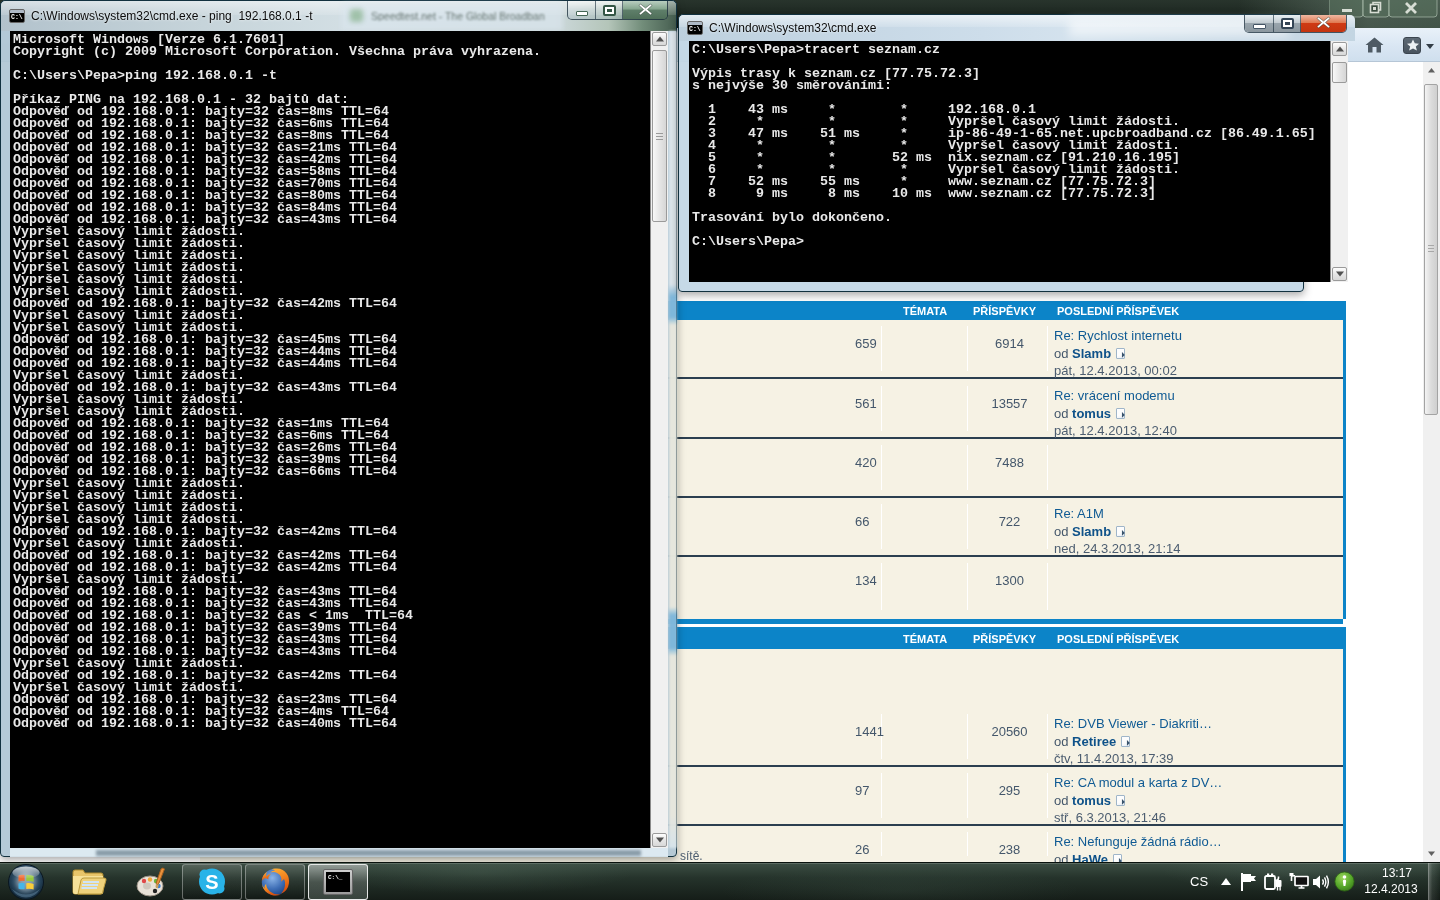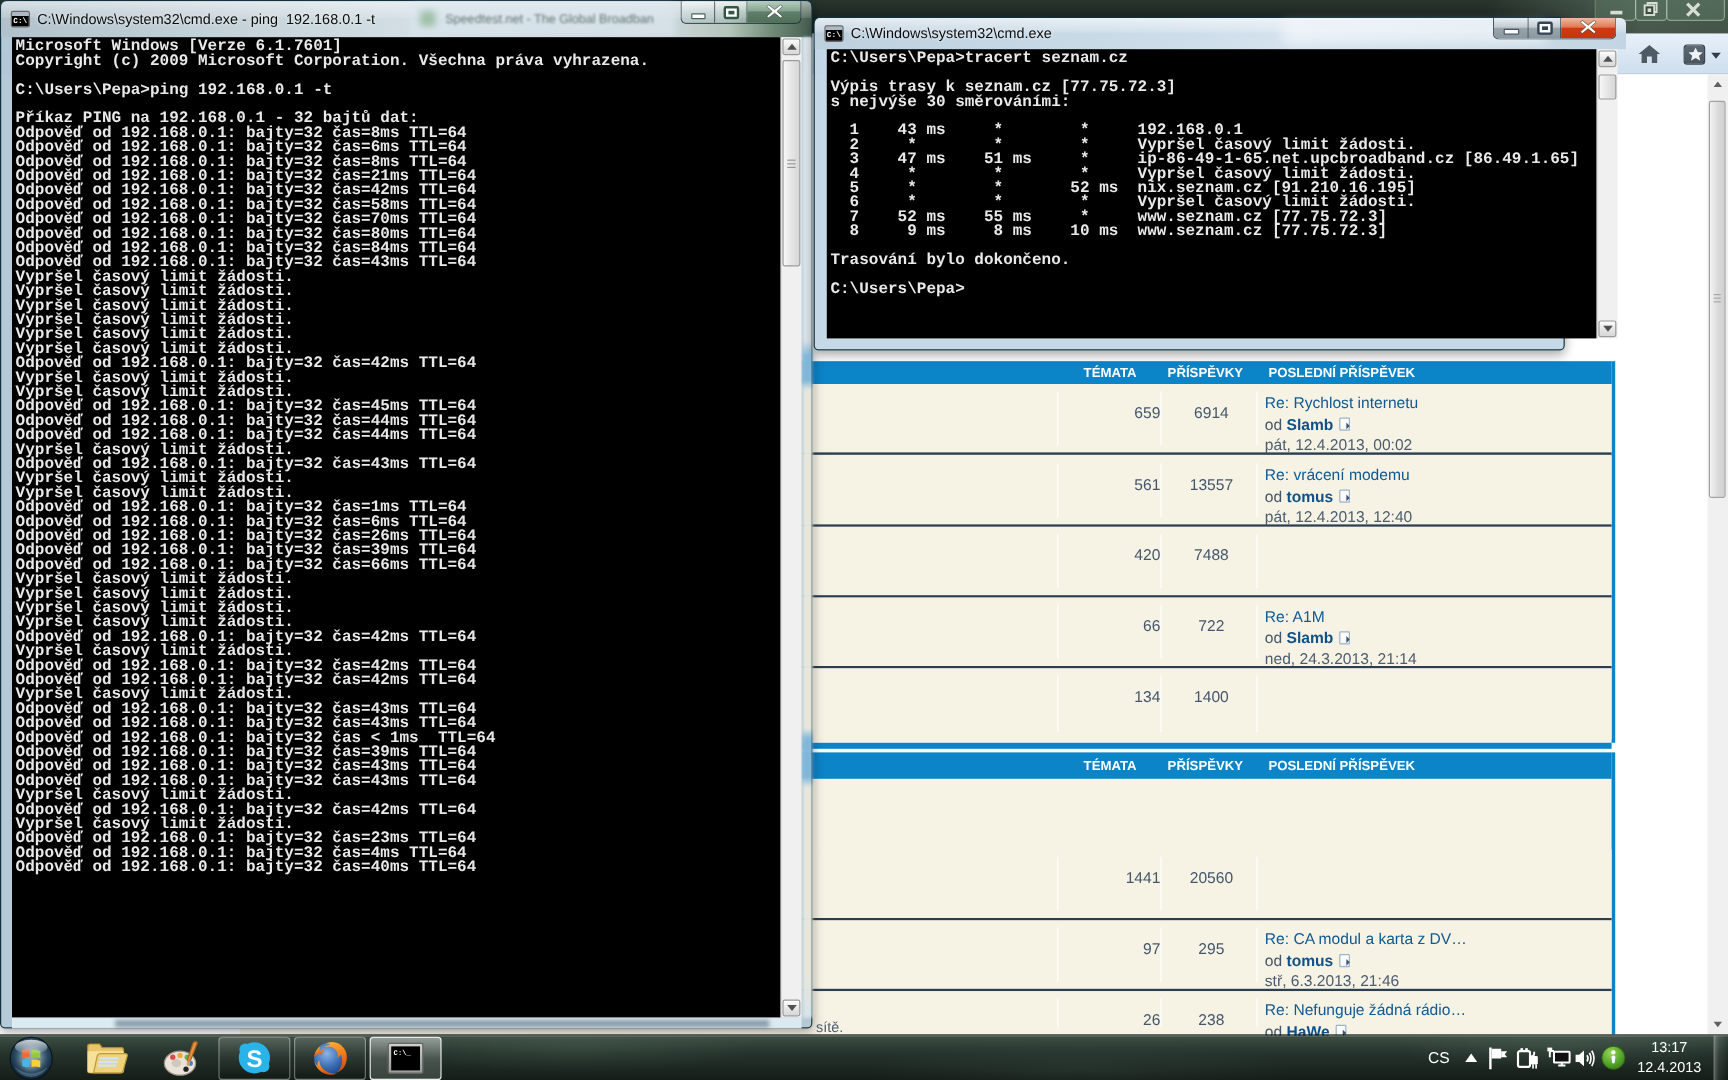--- a/index.html
+++ b/index.html
@@ -9,21 +9,21 @@
 #ff-glass{left:0;top:0;width:1440px;height:28px;background:linear-gradient(90deg,rgba(0,0,0,0) 0%,rgba(0,0,0,0) 86%,rgba(130,155,138,.45) 95%,rgba(110,135,118,.5) 100%),linear-gradient(#28342c,#1c2620 60%,#161f19)}
 #ff-nav{left:0;top:28px;width:1440px;height:34px;background:linear-gradient(#e9f1f9,#d9e6f3 55%,#cfdfee);border-bottom:1px solid #b6c6d6}
 #ff-page{left:0;top:62px;width:1424px;height:800px;background:#fff}
 
 #pg-sb{left:1423px;top:62px;width:17px;height:800px;background:#f0f0f0}
 .sb-thumb{background:linear-gradient(90deg,#f4f4f4,#dcdcdc 50%,#cfcfcf);border:1px solid #a3a3a3;border-radius:2px}
 
 .ftable{left:200px;width:1146px;background:#f6f2e4;border-right:3px solid #0c84c8;border-left:3px solid #f6f2e4}
 .fhead{position:absolute;left:0;width:100%;background:#0c84c8;color:#fff;font-weight:bold;font-size:11px}
 .frow{position:absolute;left:0;width:100%;background:#f6f2e4;border-bottom:2px solid #2c3f50}
-.cell-t{position:absolute;left:678px;width:86px;text-align:right;color:#44576b;font-size:13px}
+.cell-t{position:absolute;left:652px;width:86px;text-align:left;color:#44576b;font-size:13px}
 .cell-p{position:absolute;left:764px;width:85px;text-align:center;color:#44576b;font-size:13px}
 .cell-l{position:absolute;left:851px;color:#44576b;font-size:13px}
 .vline{position:absolute;top:6px;bottom:6px;width:1px;background:#fff}
 a.tl{color:#0f5a93;text-decoration:none}
 .uname{color:#0f5289;font-weight:bold}
 .dt{color:#4c5d70}
 .lpicon{display:inline-block;width:9px;height:11px;vertical-align:-1px;margin-left:5px;background:linear-gradient(160deg,#fdfdfd 60%,#e8eef5);border:1px solid #9fb5c9;border-radius:1px;position:relative}.lpicon:after{content:"";position:absolute;right:1px;bottom:1px;width:0;height:0;border-left:4px solid transparent;border-top:4px solid transparent;border-bottom:4px solid #39536b;transform:rotate(-45deg);transform-origin:60% 60%}
 
 .cmdwin{box-shadow:0 3px 9px rgba(0,0,0,.35);border-radius:6px 6px 0 0}
 .console{position:absolute;background:#000;color:#e9e9e9}
@@ -124,37 +124,38 @@
           <div class="vline" style="left:844px"></div>
         <div class="cell-t" style="top:16px">66</div>
           <div class="cell-p" style="top:16px">722</div>
         <div class="cell-l" style="top:7px;line-height:17.5px"><a class="tl">Re: A1M</a><br>od <span class="uname">Slamb</span><span class="lpicon"></span><br><span class="dt">ned, 24.3.2013, 21:14</span></div>
       </div>
       <div class="frow" style="top:256px;height:59px;border-bottom:none">
         <div class="vline" style="left:678px"></div>
           <div class="vline" style="left:764px"></div>
           <div class="vline" style="left:844px"></div>
         <div class="cell-t" style="top:16px">134</div>
-          <div class="cell-p" style="top:16px">1400</div>
+          <div class="cell-p" style="top:16px">1300</div>
       </div>
       <div class="abs" style="left:0;bottom:-5px;width:100%;height:5px;background:#0c84c8"></div>
     </div>
 
     <div class="abs ftable" style="top:627px;height:235px;border-bottom:none">
       <div class="fhead" style="top:0;height:22px;line-height:24px">
         <span style="position:absolute;left:700px">TÉMATA</span>
         <span style="position:absolute;left:770px">PŘÍSPĚVKY</span>
         <span style="position:absolute;left:854px">POSLEDNÍ PŘÍSPĚVEK</span>
       </div>
       <div class="frow" style="top:81px;height:59px">
         <div class="vline" style="left:678px"></div>
           <div class="vline" style="left:764px"></div>
           <div class="vline" style="left:844px"></div>
         <div class="cell-t" style="top:16px">1441</div>
           <div class="cell-p" style="top:16px">20560</div>
+        <div class="cell-l" style="top:7px;line-height:17.5px"><a class="tl">Re: DVB Viewer - Diakriti…</a><br>od <span class="uname">Retiree</span><span class="lpicon"></span><br><span class="dt">čtv, 11.4.2013, 17:39</span></div>
       </div>
       <div class="frow" style="top:140px;height:59px">
         <div class="vline" style="left:678px"></div>
           <div class="vline" style="left:764px"></div>
           <div class="vline" style="left:844px"></div>
         <div class="cell-t" style="top:16px">97</div>
           <div class="cell-p" style="top:16px">295</div>
         <div class="cell-l" style="top:7px;line-height:17.5px"><a class="tl">Re: CA modul a karta z DV…</a><br>od <span class="uname">tomus</span><span class="lpicon"></span><br><span class="dt">stř, 6.3.2013, 21:46</span></div>
       </div>
       <div class="frow" style="top:199px;height:36px;border-bottom:none">
@@ -444,18 +445,18 @@
             <stop offset="0%" stop-color="#9ad45a"></stop>
             <stop offset="60%" stop-color="#57a82b"></stop>
             <stop offset="100%" stop-color="#3b7d1a"></stop>
           </radialGradient>
         </defs>
       <circle cx="10.5" cy="10.5" r="9.6" fill="url(#gg)" stroke="#2f6415" stroke-width="0.8"></circle>
       <circle cx="10.5" cy="6" r="1.8" fill="#fff"></circle>
       <path d="M10.5 8.6 Q12.4 8.6 12.1 10.6 L11.4 15 L9.6 15 L8.9 10.6 Q8.6 8.6 10.5 8.6 Z" fill="#fff"></path>
     </svg>
 
-    <div class="abs tray" style="left:1370px;top:3px;width:42px;text-align:center">13:17</div>
+    <div class="abs tray" style="left:1370px;top:3px;width:42px;text-align:right">13:17</div>
     <div class="abs tray" style="left:1362px;top:19px;width:58px;text-align:center;font-size:12px">12.4.2013</div>
 
     <div class="abs" style="left:1428px;top:0;width:12px;height:38px;background:linear-gradient(90deg,rgba(255,255,255,.25),rgba(255,255,255,.08) 30%,rgba(0,0,0,.1));border-left:1px solid rgba(255,255,255,.4)"></div>
   </div>
 </div>
 
 </body></html>

